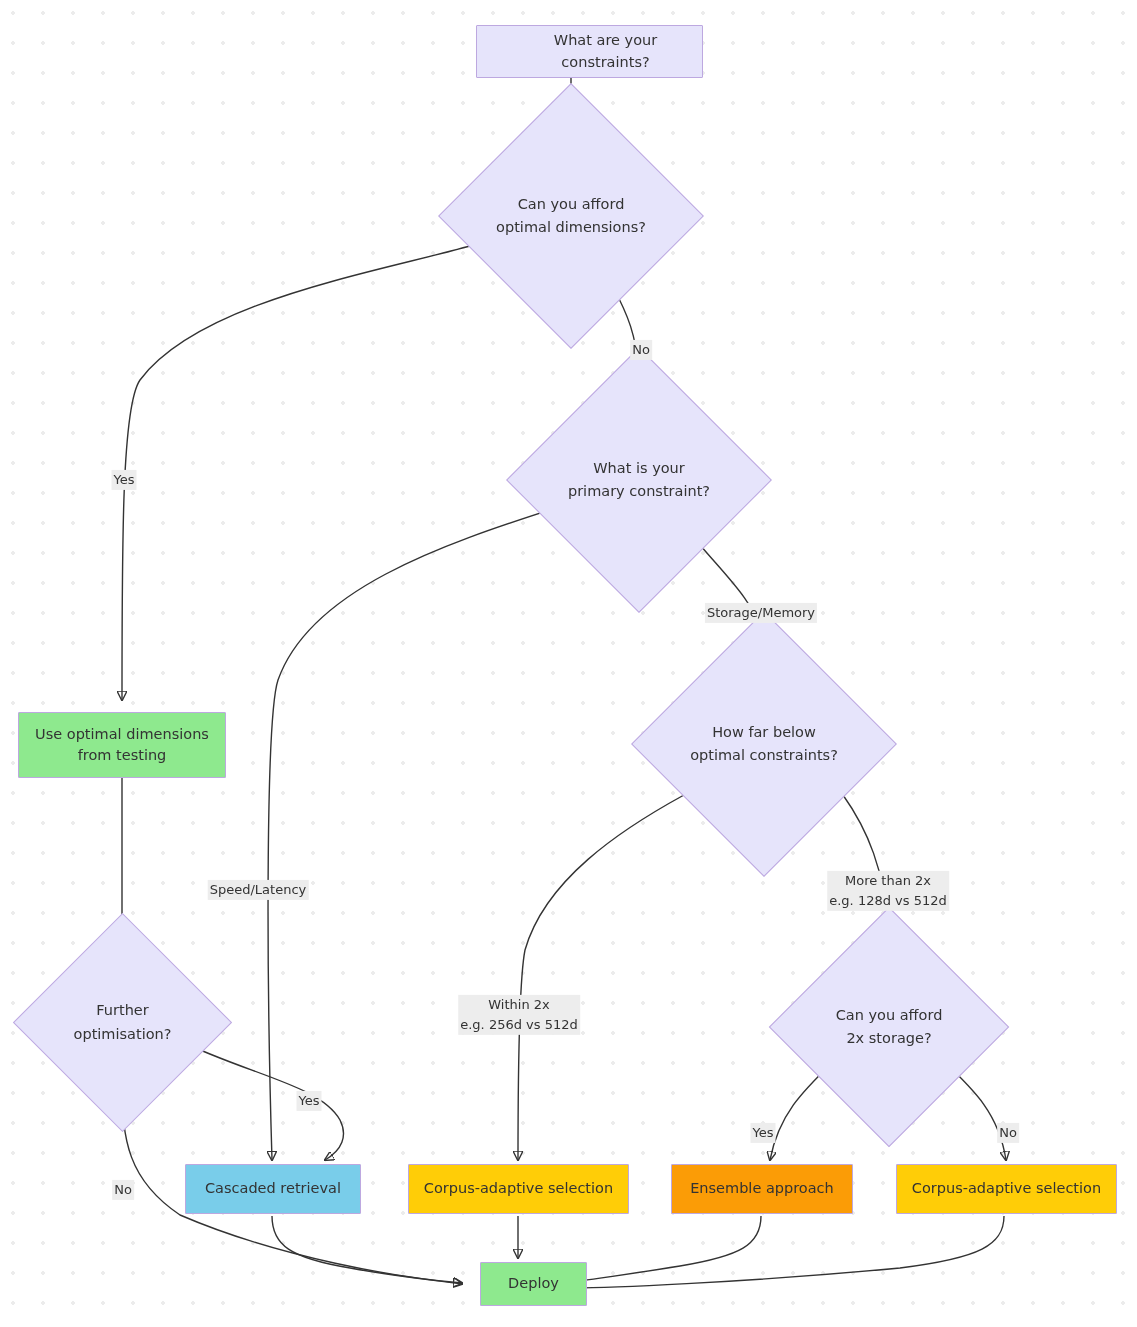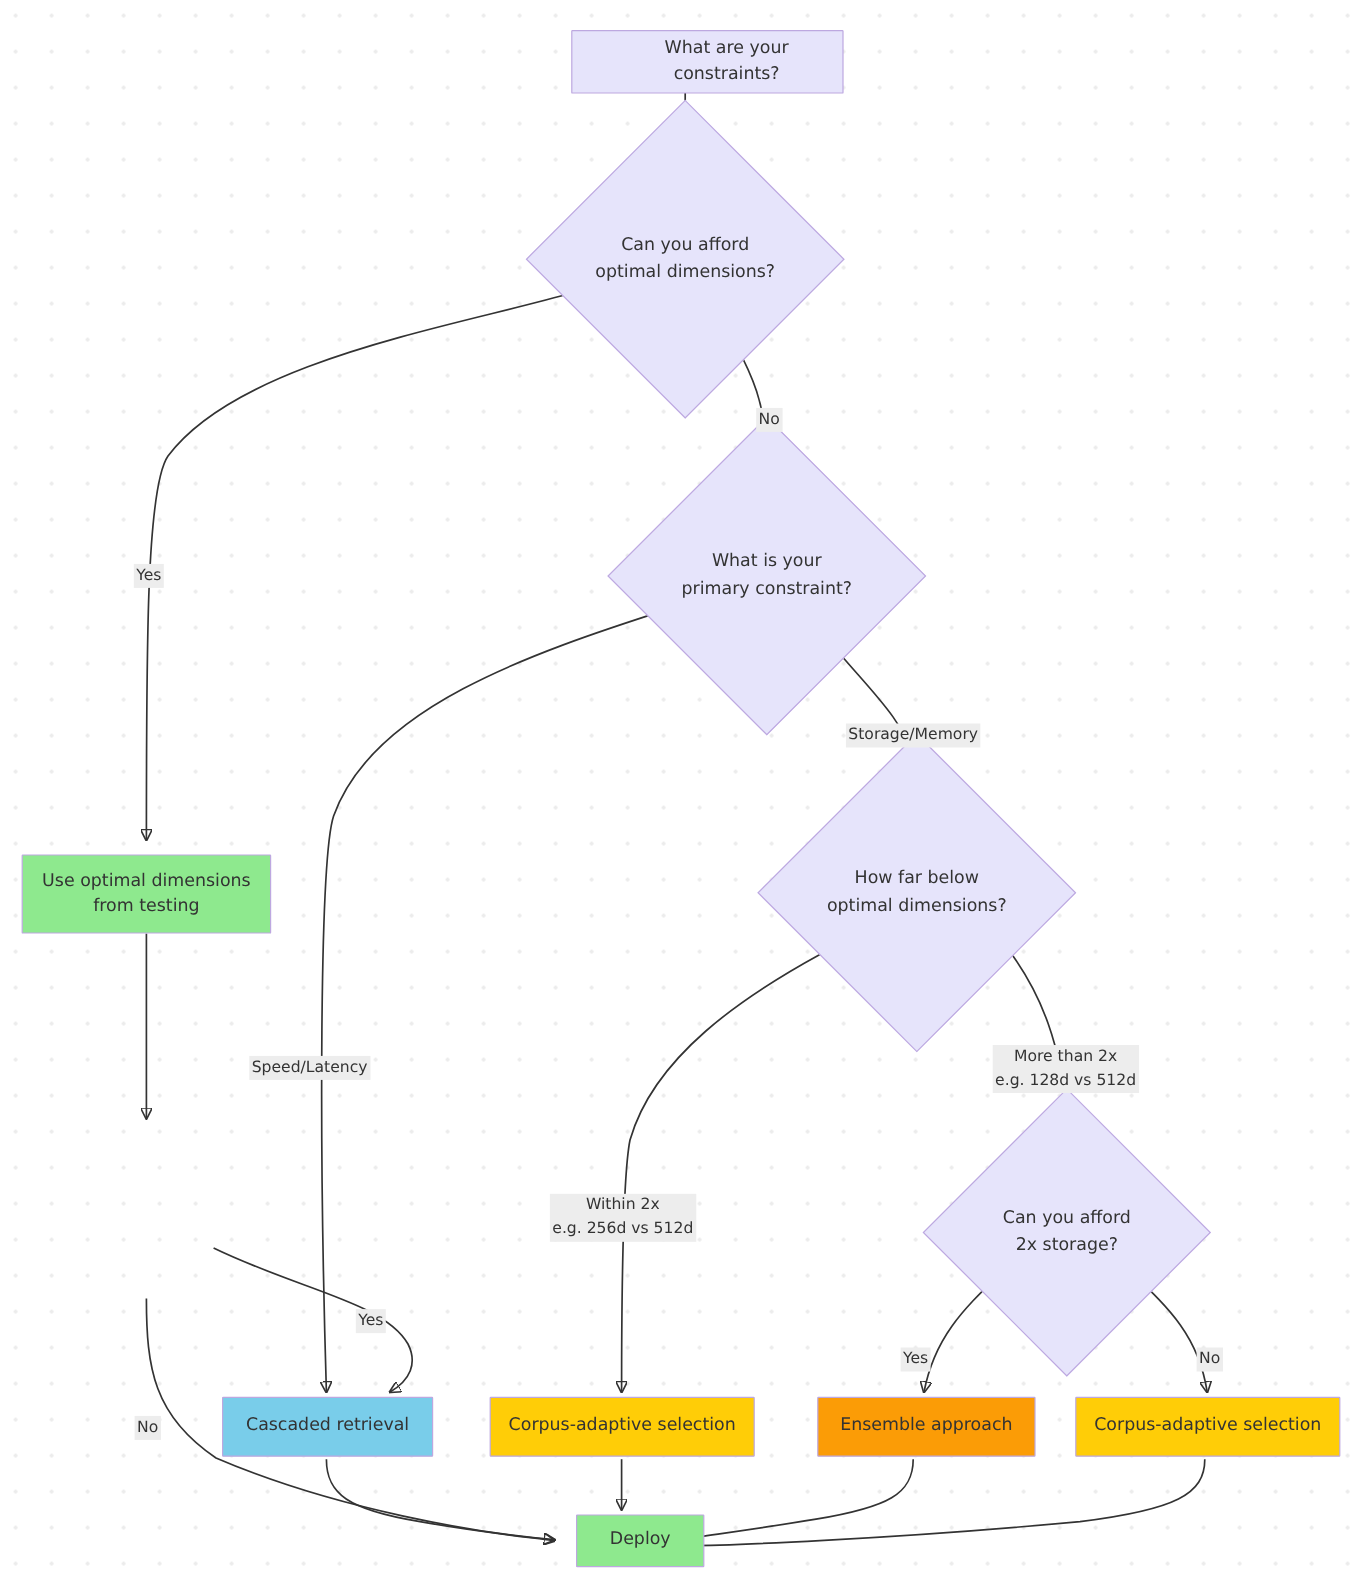--- a/index.html
+++ b/index.html
@@ -146,44 +146,49 @@
 
   <div class="diamond-wrap" style="left:545px; top:386px; width:188px; height:188px;">
     <div class="diamond-shape"></div>
     <div class="diamond-label">What is your
 primary constraint?</div>
   </div>
 
   <div class="diamond-wrap" style="left:670px; top:650px; width:188px; height:188px;">
     <div class="diamond-shape"></div>
     <div class="diamond-label">How far below
-optimal dimensions?</div>
+optimal constraints?</div>
   </div>
 
   <div class="node rect green" style="left:18px; top:712px; width:208px; height:66px;">
     <span style="white-space:pre-line;">Use optimal dimensions
 from testing</span>
   </div>
 
+  <div class="diamond-wrap" style="left:45px; top:945px; width:155px; height:155px;">
+    <div class="diamond-shape"></div>
+    <div class="diamond-label">Further
+optimisation?</div>
+  </div>
 
   <div class="diamond-wrap" style="left:804px; top:942px; width:170px; height:170px;">
     <div class="diamond-shape"></div>
     <div class="diamond-label">Can you afford
 2x storage?</div>
   </div>
 
   <div class="node rect blue" style="left:185px; top:1164px; width:176px; height:50px;">
     <span>Cascaded retrieval</span>
   </div>
 
   <div class="node rect yellow" style="left:408px; top:1164px; width:221px; height:50px;">
     <span>Corpus-adaptive selection</span>
   </div>
 
-  <div class="node rect orange" style="left:671px; top:1164px; width:182px; height:50px;margin-left:10px;">
+  <div class="node rect orange" style="left:671px; top:1164px; width:182px; height:50px;">
     <span>Ensemble approach</span>
   </div>
 
   <div class="node rect yellow" style="left:896px; top:1164px; width:221px; height:50px;">
     <span>Corpus-adaptive selection</span>
   </div>
 
   <div class="node rect green" style="left:464px; top:1262px; width:107px; height:44px;margin-left:16px;">
     <span>Deploy</span>
   </div>

